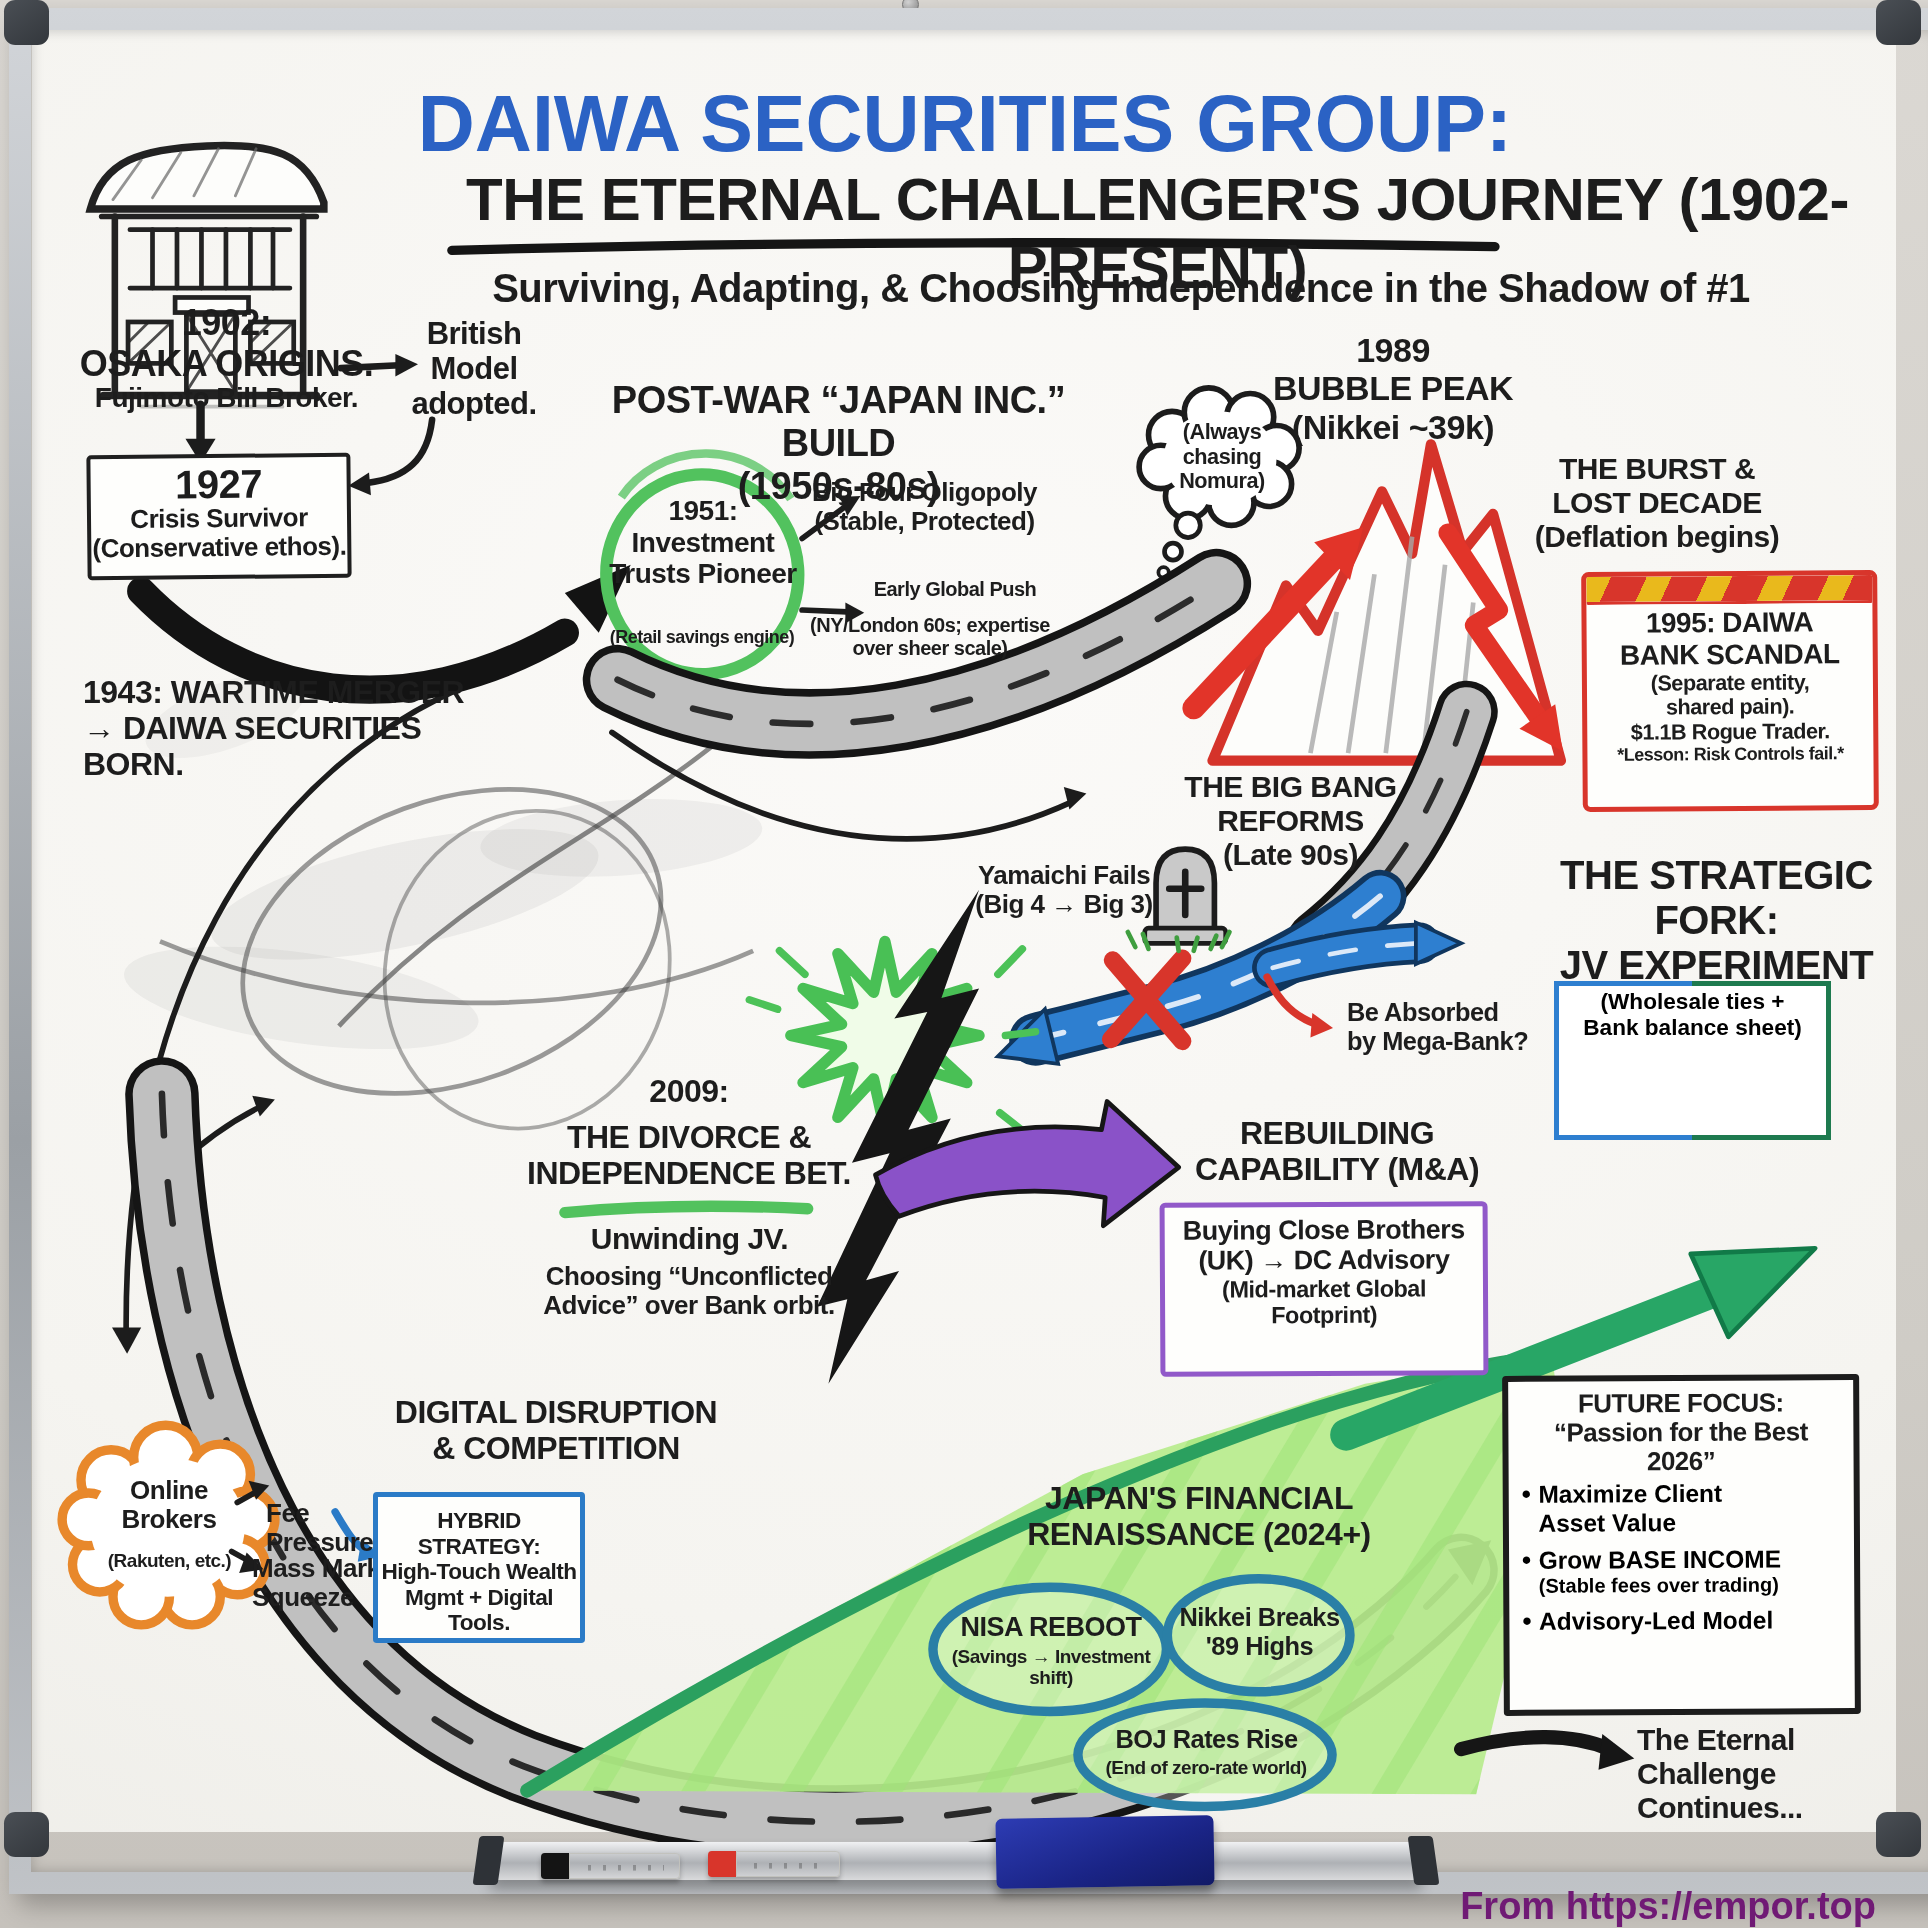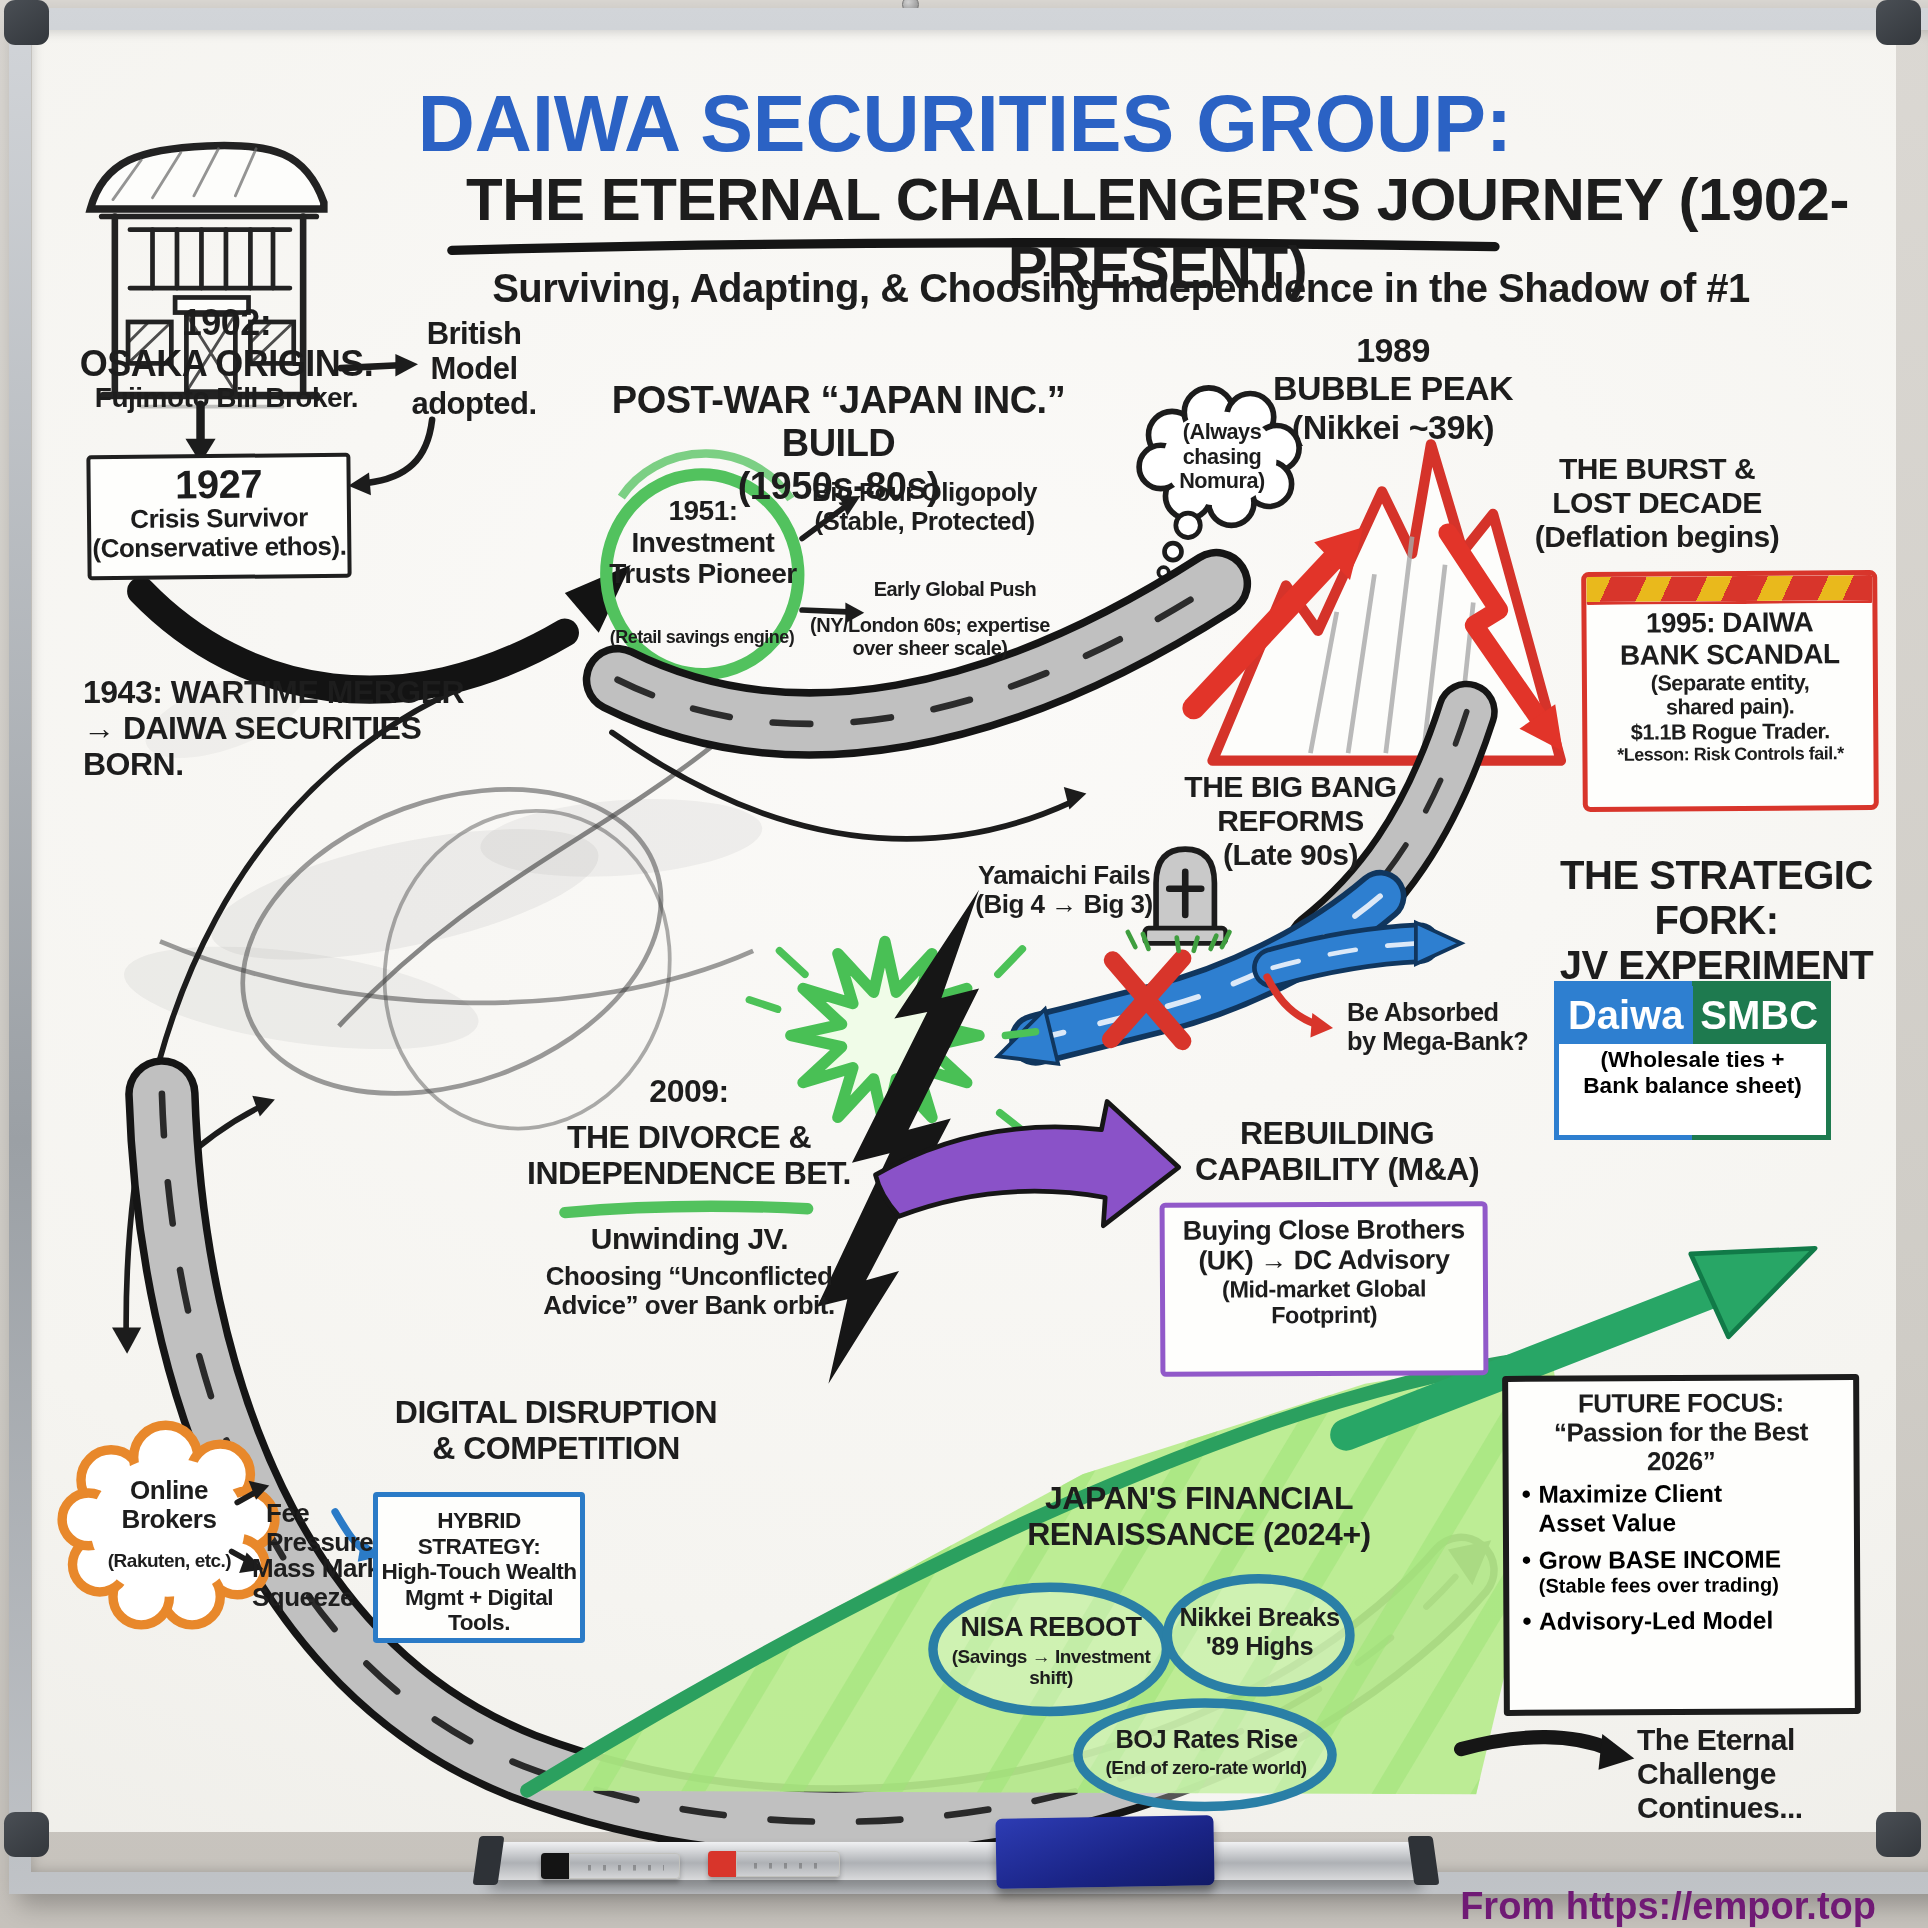--- a/index.html
+++ b/index.html
@@ -323,24 +323,20 @@
 <div class="txt" style="left:1168px;top:770px;width:245px;font-size:30px;">THE BIG BANG
 REFORMS
 (Late 90s)</div>
 <div class="txt" style="left:968px;top:861px;width:192px;font-size:26px;">Yamaichi Fails
 (Big 4 → Big 3)</div>
 
 <div class="txt" style="left:1533px;top:853px;width:367px;font-size:40px;">THE STRATEGIC FORK:
 JV EXPERIMENT
 (1999-2009)</div>
 <div class="box jv" style="left:1554px;top:981px;width:267px;height:149px;">
-  <div class="jv-top">
-    <div class="jv-cell" style="background:#2e7fd0;">Daiwa</div>
-    <div class="jv-cell" style="background:#1e7a4f;">SMBC</div>
-  </div>
   <div class="jv-note">(Wholesale ties +
 Bank balance sheet)</div>
 </div>
 <div class="txt left" style="left:1347px;top:998px;width:217px;font-size:25.4px;">Be Absorbed
 by Mega-Bank?</div>
 
 <div class="txt" style="left:576px;top:1073px;width:226px;font-size:32px;">2009:</div>
 <div class="txt" style="left:527px;top:1119px;width:324px;font-size:32px;">THE DIVORCE &amp;
 INDEPENDENCE BET.</div>
 <div class="txt" style="left:565px;top:1222px;width:249px;font-size:30px;">Unwinding JV.</div>

